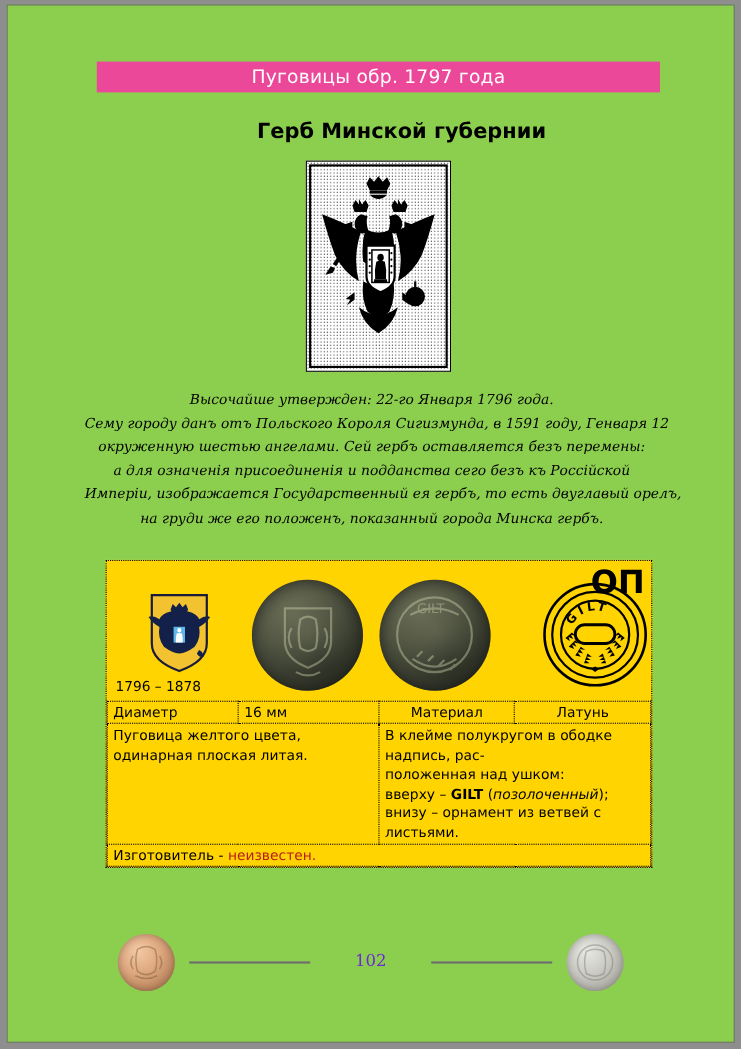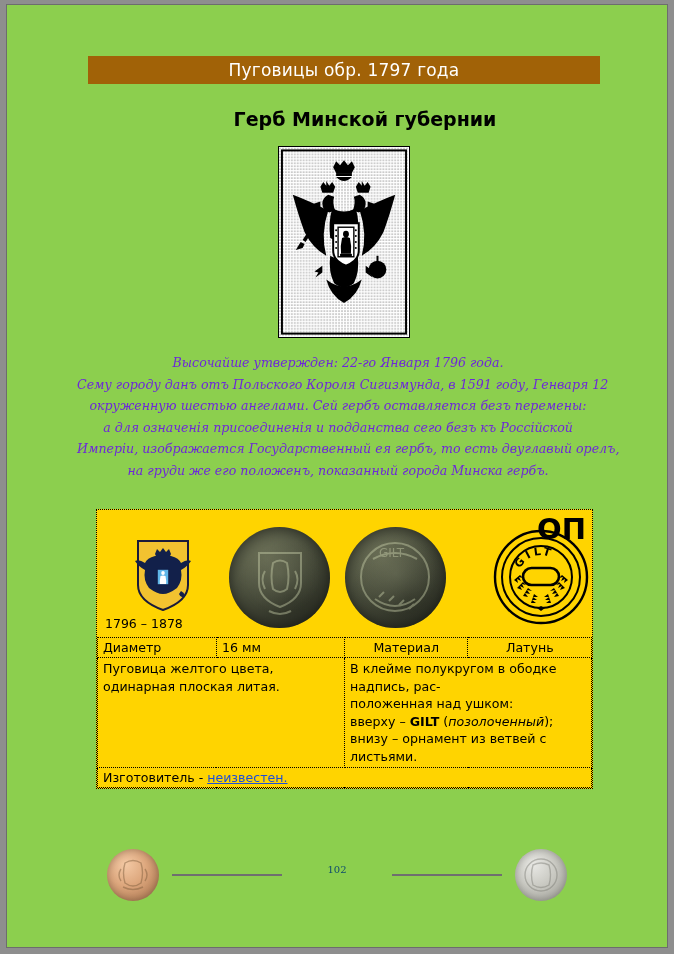--- a/index.html
+++ b/index.html
@@ -11,21 +11,21 @@
   .page{
     position:absolute;left:6px;top:4px;width:662px;height:944px;
     background:#8ccf4e;
     border:1px solid #6d6d6d;
     box-sizing:border-box;
     overflow:hidden;
   }
   
   .titlebar{
     position:absolute;left:81px;top:51px;width:512px;height:28px;
-    background:#a16207;
+    background:#ec4899;
     display:flex;align-items:center;justify-content:center;
   }
   .titlebar span{
     color:#ffffff;font-size:17px;letter-spacing:.2px;
     font-family:"DejaVu Sans",sans-serif;
   }
   .subtitle{
     position:absolute;left:0;top:103px;width:100%;
     text-align:center;font-size:19px;font-weight:bold;color:#000;
     font-family:"DejaVu Sans",sans-serif;
@@ -33,21 +33,21 @@
   }
   
   .emblem-wrap{
     position:absolute;left:271px;top:141px;width:132px;height:192px;
     background:#ffffff;border:1px solid #000;box-sizing:border-box;
   }
   .emblem-wrap svg{display:block;width:100%;height:100%;}
   
   .descr{
     position:absolute;left:70px;top:347px;width:522px;
-    text-align:center;color:#6d28d9;
+    text-align:center;color:#000000;
     font-family:"DejaVu Serif","Liberation Serif",serif;
     font-style:italic;font-size:12.6px;line-height:21.5px;
     white-space:nowrap;
   }
   .descr div{white-space:nowrap;}
   
   .card{
     position:absolute;left:89px;top:504px;width:497px;
     background:#ffd400;
     border:1px dotted #000;
@@ -96,21 +96,21 @@
   .tbl{width:100%;border-collapse:collapse;table-layout:fixed;}
   .tbl td{
     border:1px dotted #000;
     font-size:12.6px;color:#000;
     padding:2px 5px;
     font-family:"DejaVu Sans",sans-serif;
     vertical-align:top;
   }
   .tbl td.c{text-align:center;}
   .tbl td.body{height:68px;line-height:17.5px;vertical-align:top;}
-  .hl{color:#1d4ed8;text-decoration:underline;}
+  .hl{color:#b91c1c;}
   .gilt-b{font-weight:bold;}
   .ital{font-style:italic;}
   
   .footer{
     position:absolute;left:0;bottom:44px;width:100%;height:54px;
   }
   .foot-coin{
     position:absolute;top:0;width:52px;height:52px;border-radius:50%;
   }
   .foot-coin.left{
@@ -124,21 +124,21 @@
     box-shadow:inset 0 0 8px rgba(0,0,0,.28);
   }
   .foot-coin svg{width:100%;height:100%;opacity:.45;}
   .foot-rule{
     position:absolute;top:25px;height:2px;background:#6f6f6f;
   }
   .foot-rule.l{left:165px;right:385px;}
   .foot-rule.r{left:385px;right:165px;}
   .foot-num{
     position:absolute;top:15px;left:0;width:100%;text-align:center;
-    font-size:10px;color:#0c4a6e;
+    font-size:15px;color:#6d28d9;
     font-family:"DejaVu Serif","Liberation Serif",serif;
   }
 </style>
 </head>
 <body>
 
 <div class="page">
 
   <div class="titlebar">
     <span>Пуговицы обр. 1797 года</span>

